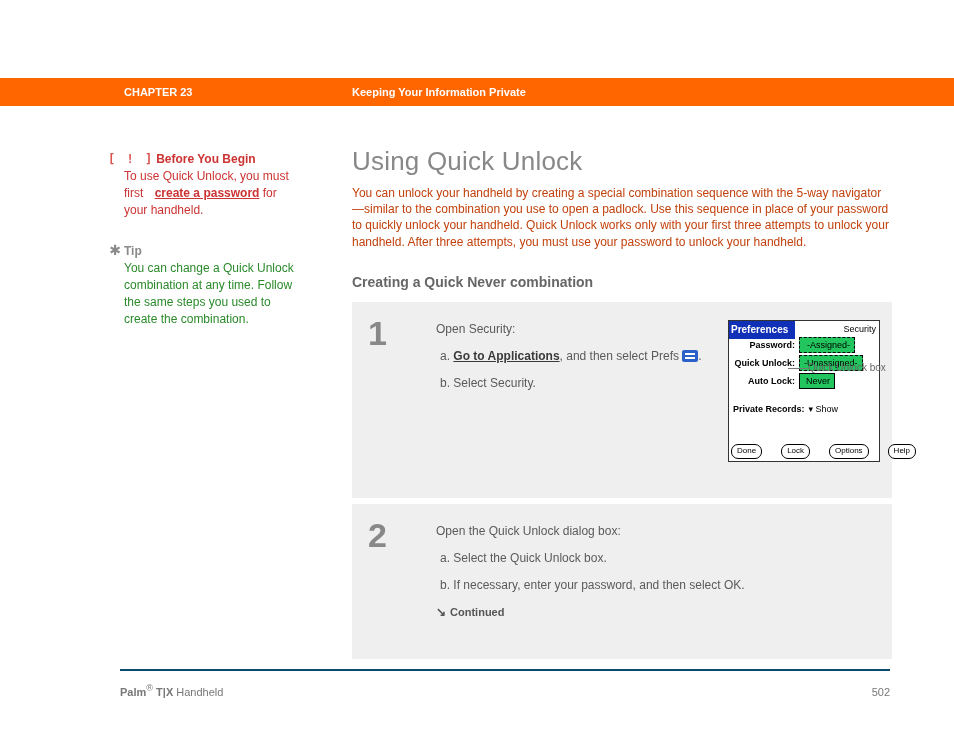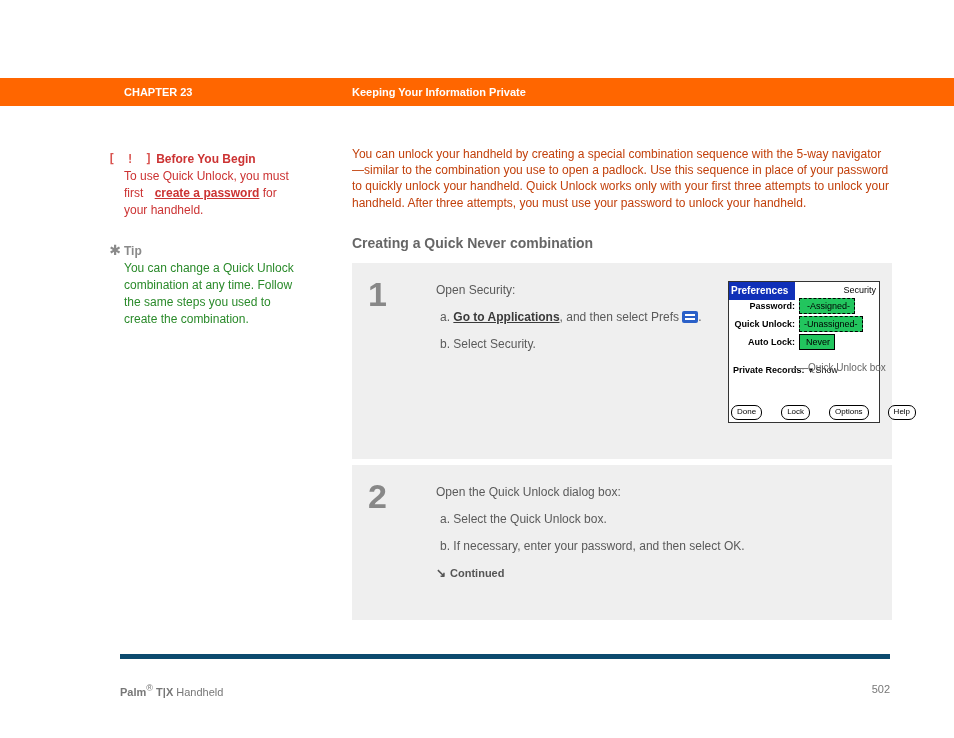--- a/index.html
+++ b/index.html
@@ -168,25 +168,25 @@
     content:""; position:absolute; left:3px; top:3px; width:10px; height:2px; background:#fff;
   }
   .prefs-icon::after{
     content:""; position:absolute; left:3px; top:7px; width:10px; height:2px; background:#fff;
   }
   .footer {
     position: absolute;
     left: 120px;
     bottom: 40px;
     width: 770px;
-    border-top: 5px solid #0c4a6e;
-    padding-top: 24px;
+    border-top: 2px solid #0c4a6e;
+    padding-top: 12px;
     font-size: 11px;
     color: #777;
-    display:flex; justify-content:space-between;
+    display:flex; justify-content:space-between;align-items:flex-end;
   }
   .step1-row { display:flex; align-items:flex-start; }
 </style>
 </head>
 <body>
 
 <div class="header-bar">
   <span class="chapter">CHAPTER 23</span>
   <span class="chaptitle">Keeping Your Information Private</span>
 </div>
@@ -198,20 +198,21 @@
       <span>To use Quick Unlock, you must first </span><a href="#">create a password</a><span> for your handheld.</span>
     </div>
   </div>
   <div class="tip-block">
     <span class="tip-icon">✱</span><span class="tip-label">Tip</span>
     <div class="tip-text">You can change a Quick Unlock combination at any time. Follow the same steps you used to create the combination.</div>
   </div>
 </div>
 
 <div class="main">
+  <div class="h1">Using Quick Unlock</div>
   <div class="intro">You can unlock your handheld by creating a special combination sequence with the 5-way navigator—similar to the combination you use to open a padlock. Use this sequence in place of your password to quickly unlock your handheld. Quick Unlock works only with your first three attempts to unlock your handheld. After three attempts, you must use your password to unlock your handheld.</div>
   <div class="h2">Creating a Quick Never combination</div>
 
   <div class="steps-wrap">
 
     <div class="step">
       <div class="step-num">1</div>
       <div class="step-body">
         <div class="step1-row">
           <div style="flex:1">

